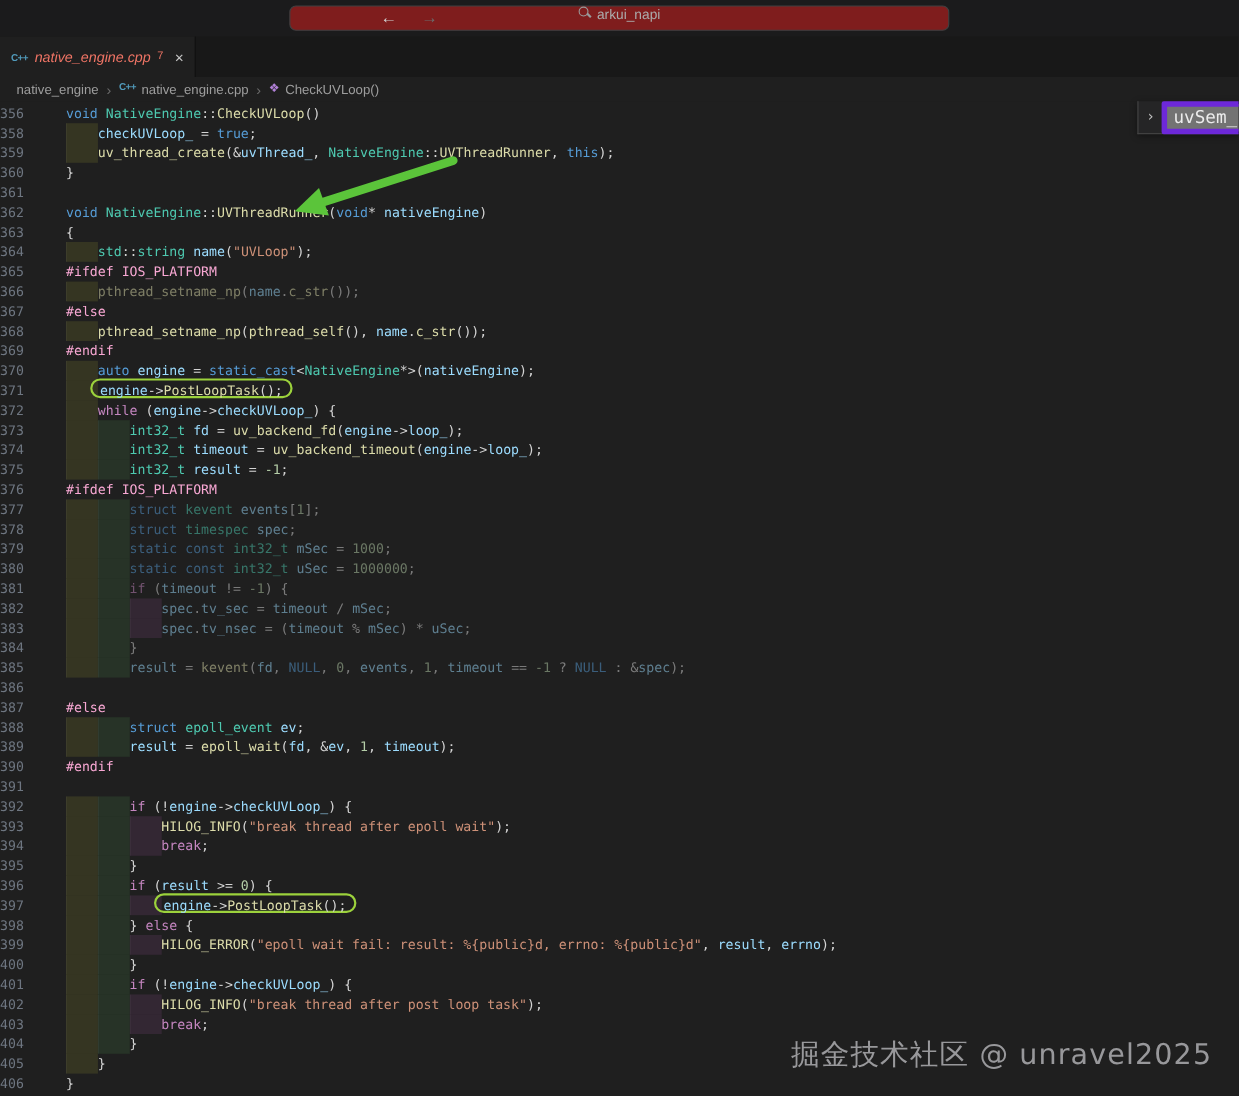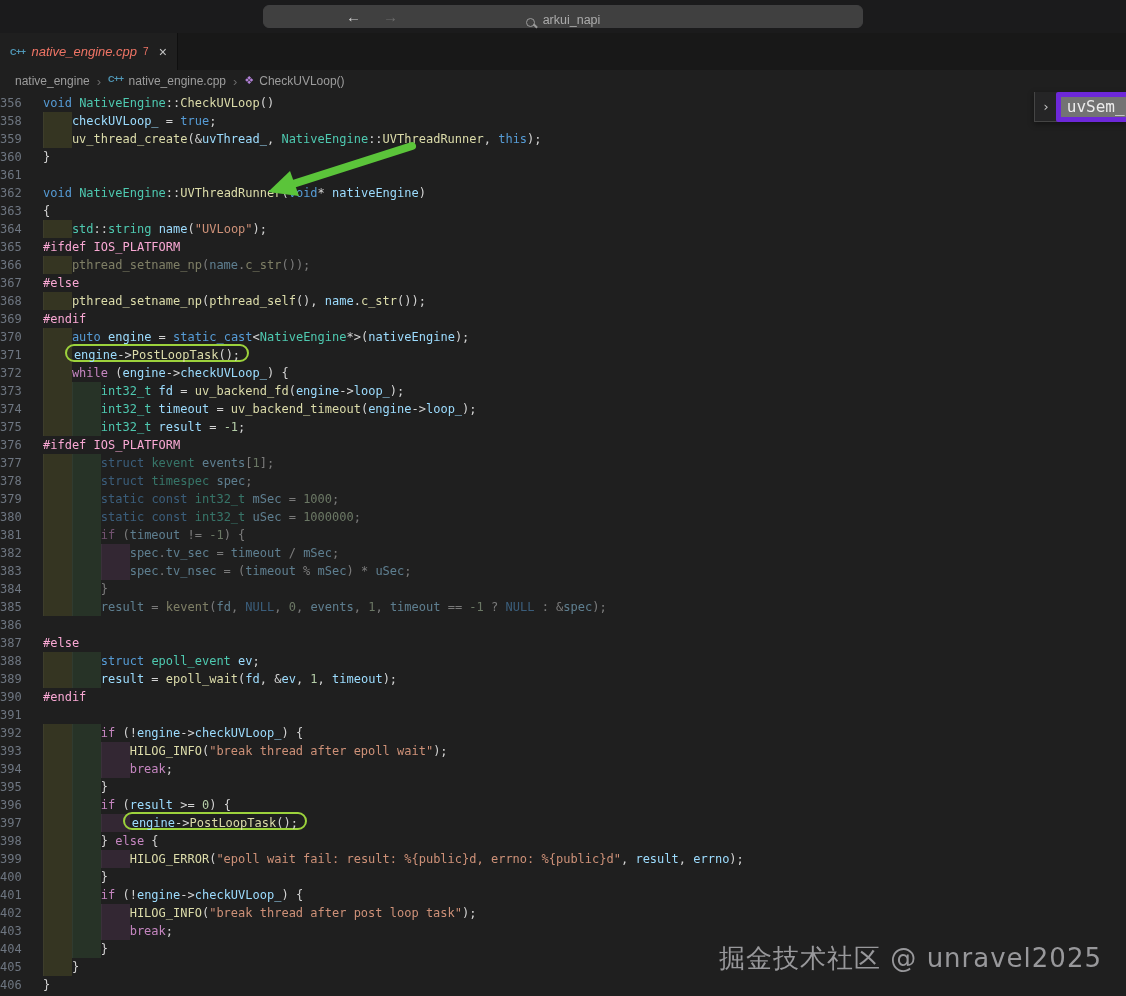--- a/index.html
+++ b/index.html
@@ -5,22 +5,22 @@
   *{box-sizing:border-box}
   html,body{margin:0;padding:0}
   body{width:1126px;height:996px;background:#1f1f1f;overflow:hidden;position:relative;
        font-family:"Liberation Sans",sans-serif;}
 
   
   .titlebar{height:33px;background:#1b1b1c;display:flex;align-items:center;justify-content:center;position:relative}
   .nav{position:absolute;left:346px;top:0;height:100%;display:flex;align-items:center;gap:22px;font-size:15px}
   .nav .back{color:#cfcfcf}
   .nav .fwd{color:#6b6b6b}
-  .cmd{width:600px;height:23px;background:#404040;border:1px solid #404041;border-radius:6px;
-       display:flex;align-items:flex-end;justify-content:center;gap:8px;color:#ababab;font-size:12.5px}
+  .cmd{width:600px;height:23px;background:#7f1d1d;border:1px solid #404041;border-radius:6px;
+       display:flex;align-items:flex-start;justify-content:center;gap:8px;color:#ababab;font-size:12.5px}
   .mag{width:9px;height:9px;border:1.6px solid #9a9a9a;border-radius:50%;position:relative;flex:none}
   .mag:after{content:"";position:absolute;width:5px;height:1.6px;background:#9a9a9a;transform:rotate(45deg);right:-4px;bottom:-1px}
 
   
   .tabbar{height:37px;background:#181818;display:flex}
   .tab{width:178px;background:#1f1f1f;display:flex;align-items:center;gap:6px;padding:0 10px;border-right:1px solid #0f0f0f}
   .cpp-ico{color:#519aba;font-weight:bold;font-size:9px;letter-spacing:-0.5px;flex:none}
   .tab-label{font-style:italic;font-size:13px;color:var(--tabErr,#ef7465);white-space:nowrap}
   .tab-badge{font-size:10px;color:var(--tabErr,#ef7465)}
   .tab-close{margin-left:auto;color:#c5c5c5;font-size:14px;line-height:1}
@@ -30,21 +30,21 @@
   .bc-sep{color:#6a6a6a;font-size:13px}
   .bc-item{display:flex;align-items:flex-start;gap:5px;cursor:pointer}
   .ico-method{color:#b180d7;font-size:11px}
 
   
   .editor{position:absolute;top:92px;left:0;right:0;bottom:0;font-family:"DejaVu Sans Mono",monospace;
           font-size:12px;line-height:18px}
   #code-area{padding-top:2px}
   .code-row{display:flex;height:18px;white-space:pre}
   .line-number{width:34px;text-align:left;color:#6e7681;flex:none}
-  .code-text{margin-left:9px;flex:1;position:relative}
+  .code-text{margin-left:26px;flex:1;position:relative}
   .ind{display:inline-block;width:4ch;height:18px;vertical-align:top;box-shadow:inset 1px 0 0 rgba(255,255,255,.045)}
   .i0{background:rgba(255,255,64,.10)}
   .i1{background:rgba(127,255,127,.09)}
   .i2{background:rgba(255,127,255,.09)}
   .inactive span:not(.ind){opacity:.5}
   .tok-k{color:#569cd6}
   .tok-c{color:#c586c0}
   .tok-t{color:#4ec9b0}
   .tok-f{color:#dcdcaa}
   .tok-v{color:#9cdcfe}

